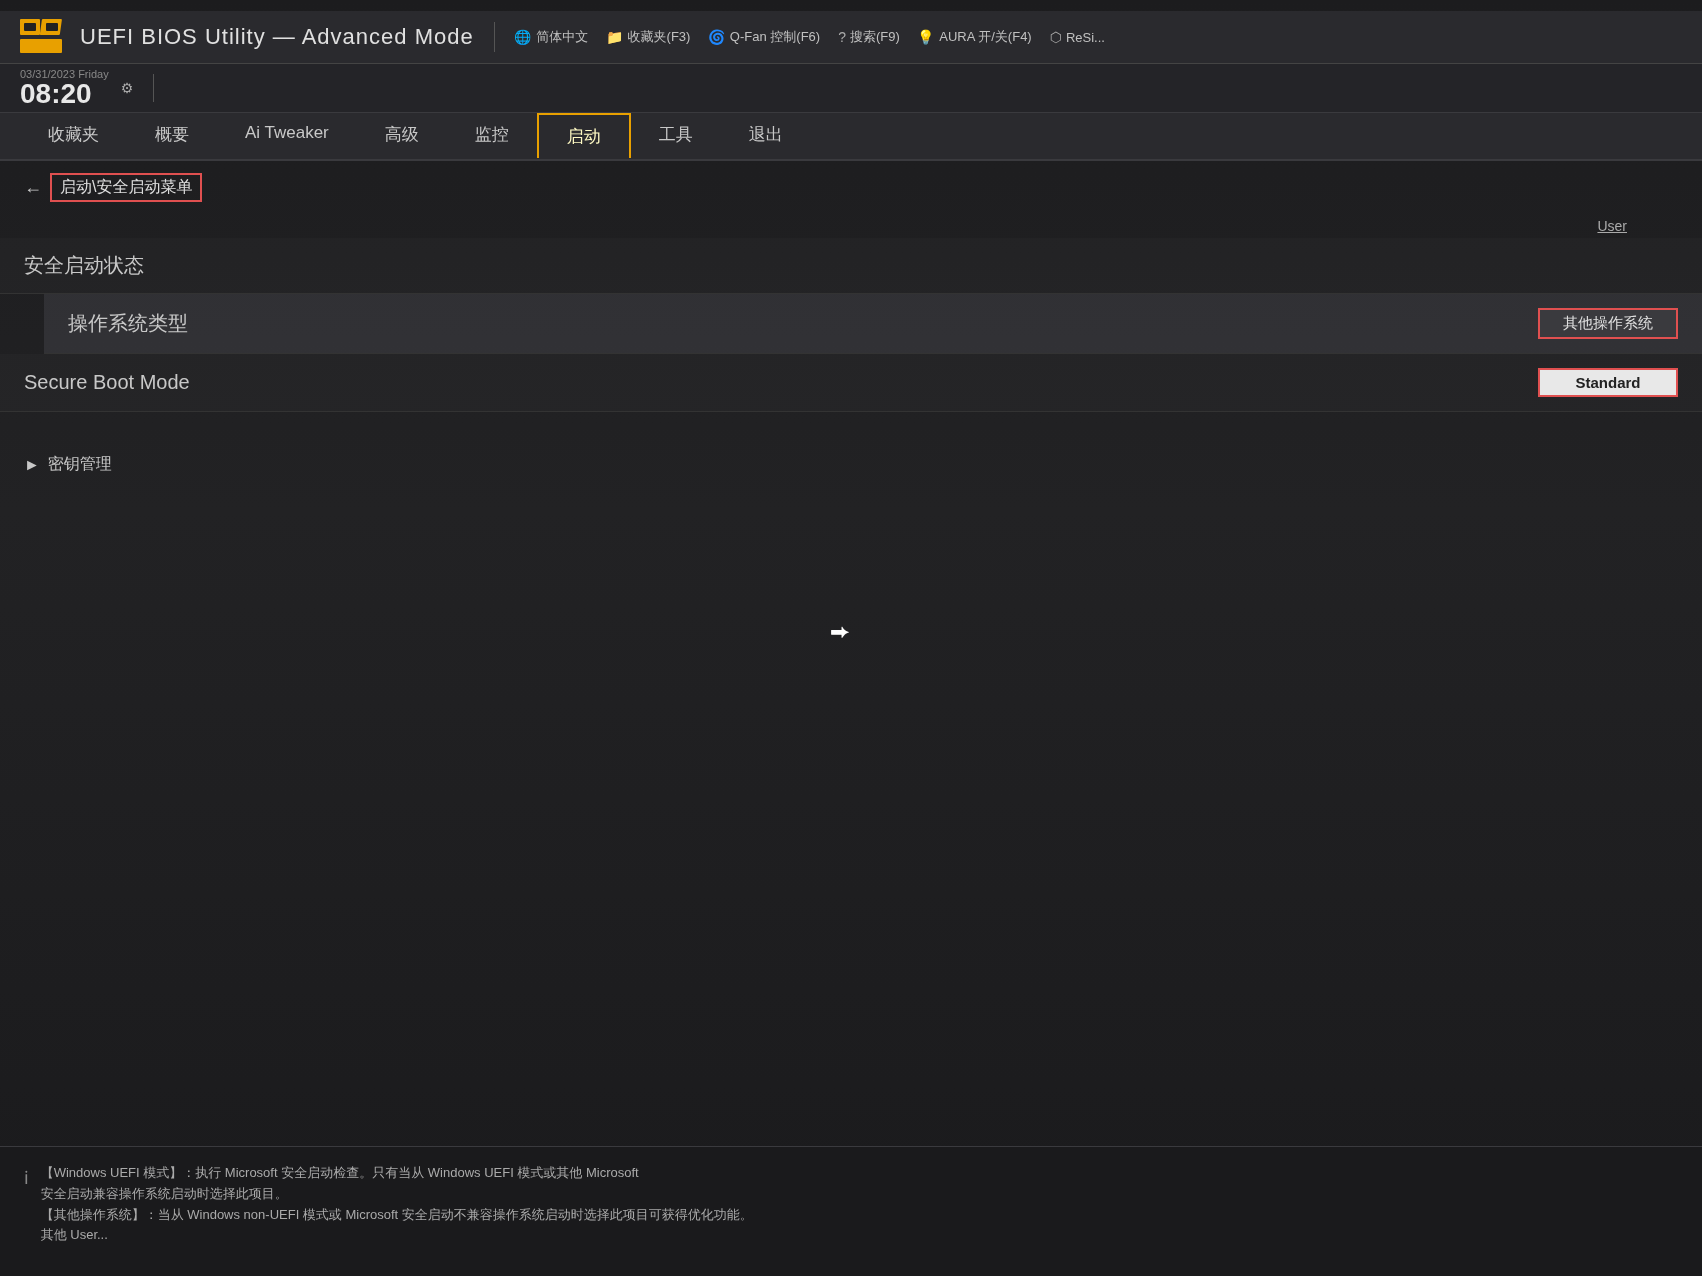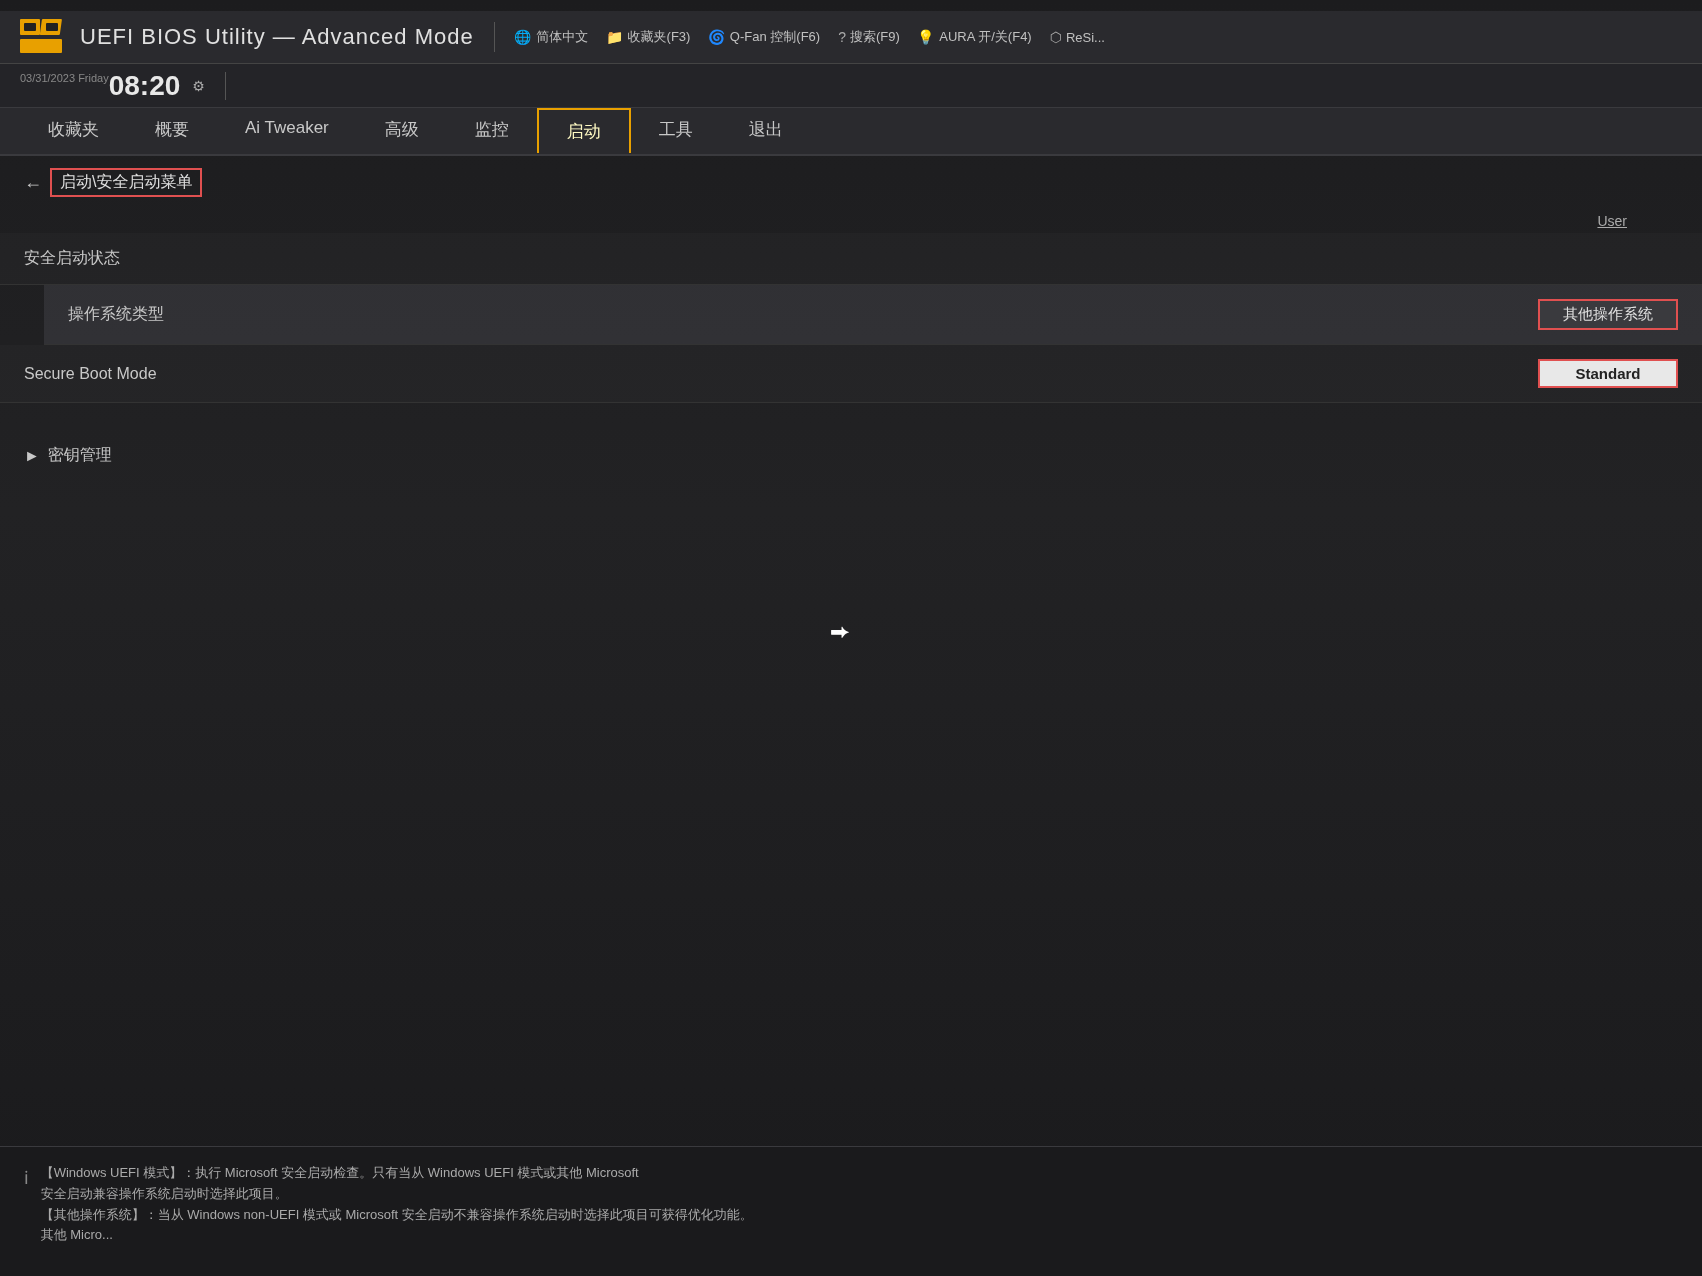--- a/index.html
+++ b/index.html
@@ -83,21 +83,21 @@
       padding: 4px 20px;
       display: flex;
       align-items: center;
       gap: 12px;
       border-bottom: 1px solid #3a3a3e;
       min-height: 44px;
     }
 
     .datetime-block {
       display: flex;
-      flex-direction: row;
+      flex-direction: column;
     }
 
     .date-text {
       font-size: 11px;
       color: #888;
     }
 
     .time-text {
       font-size: 28px;
       color: #e8e8e8;
@@ -212,21 +212,21 @@
     .setting-row:nth-child(even) {
       background: rgba(255,255,255,0.02);
     }
 
     .setting-row.highlighted-row {
       background: rgba(120,120,130,0.2);
       margin-left: 44px;
     }
 
     .setting-label {
-      font-size: 16px;
+      font-size: 20px;
       color: #c8c8c8;
     }
 
     .setting-value {
       font-size: 15px;
       color: #e0e0e0;
       background: #3a3a3e;
       padding: 4px 12px;
       min-width: 140px;
       text-align: center;
@@ -405,21 +405,21 @@
 
     </div>
 
     <div class="info-panel">
       <div class="info-row">
         <span class="info-icon">ℹ</span>
         <div class="info-text">
           <div>【Windows UEFI 模式】：执行 Microsoft 安全启动检查。只有当从 Windows UEFI 模式或其他 Microsoft</div>
           <div>安全启动兼容操作系统启动时选择此项目。</div>
           <div>【其他操作系统】：当从 Windows non-UEFI 模式或 Microsoft 安全启动不兼容操作系统启动时选择此项目可获得优化功能。</div>
-          <div>其他 Micro...</div>
+          <div>其他 User...</div>
         </div>
       </div>
     </div>
 
   </div>
 
 </div>
 
 <div class="cursor">⮕</div>
 

